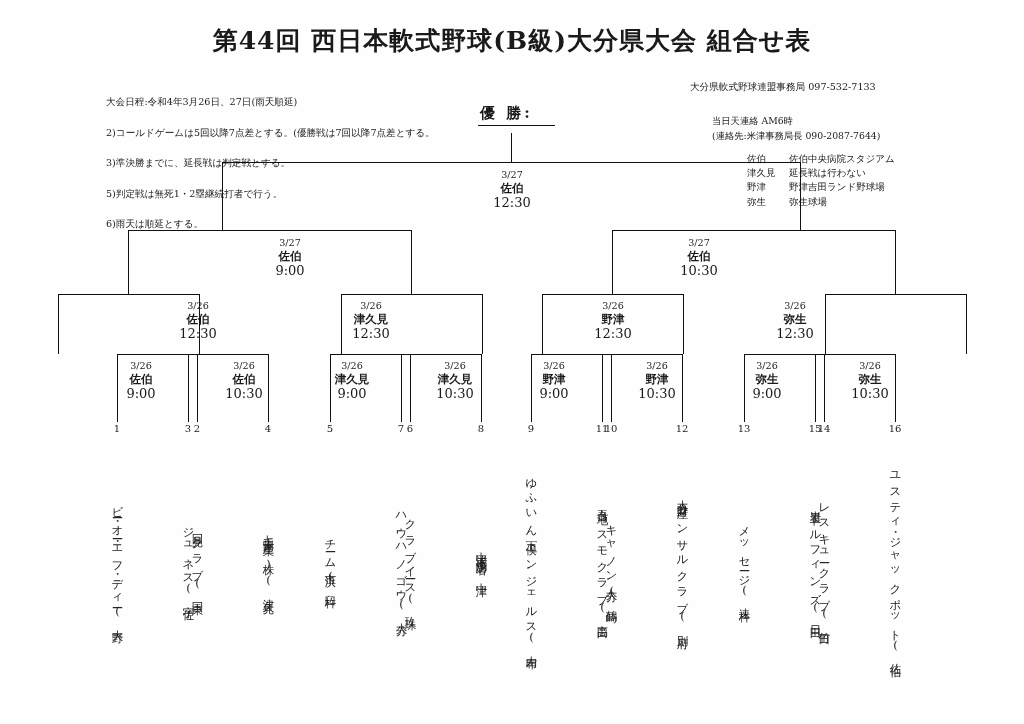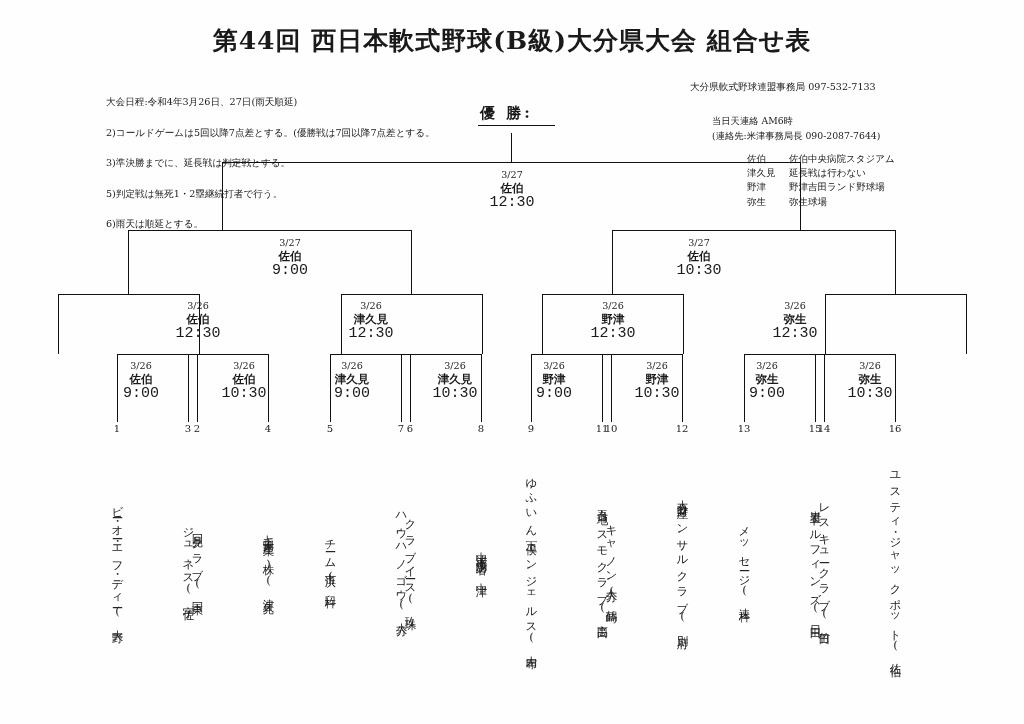--- a/index.html
+++ b/index.html
@@ -68,21 +68,21 @@
 
   
   .match {
     position: absolute;
     text-align: center;
     font-family: "DejaVu Serif", "Liberation Serif", serif;
     white-space: nowrap;
   }
   .match .m-date { font-size: 9.6px; line-height: 13px; }
   .match .m-venue { font-size: 11.5px; line-height: 15px; font-weight: bold; }
-  .match .m-time { font-size: 15px; line-height: 13px; font-family: Liberation Mono, monospace; }
+  .match .m-time { font-size: 13px; line-height: 13px; }
 
   
   .team {
     position: absolute;
     width: 26px;
     text-align: center;
     font-family: "DejaVu Serif", "Liberation Serif", serif;
   }
   .team .t-num {
     font-size: 10px; line-height: 12px; display:block;

